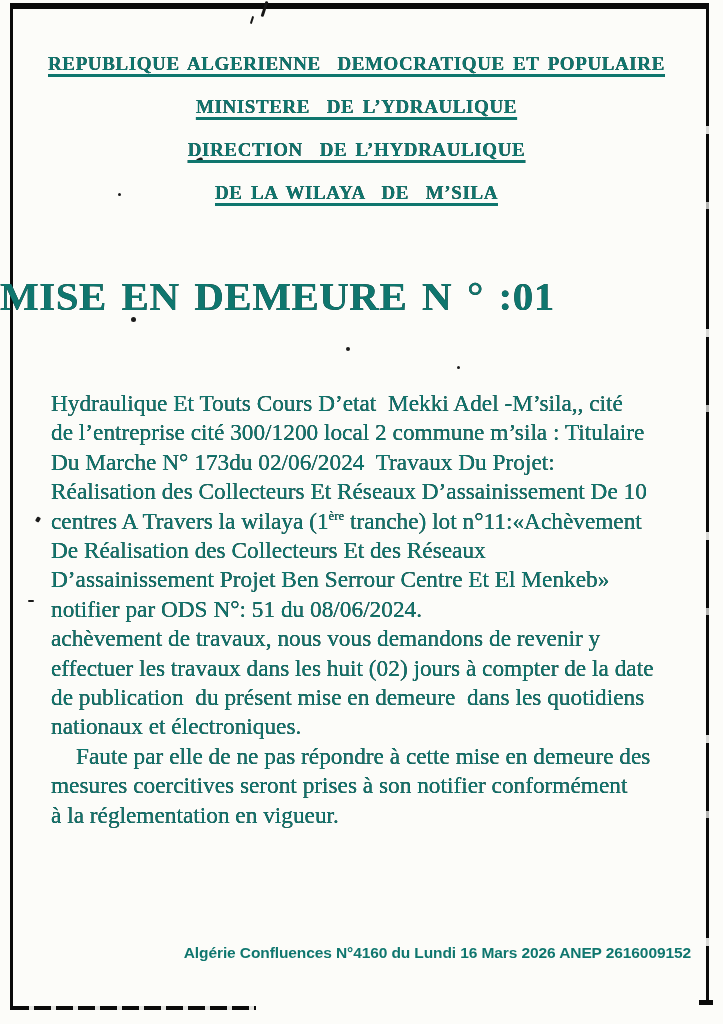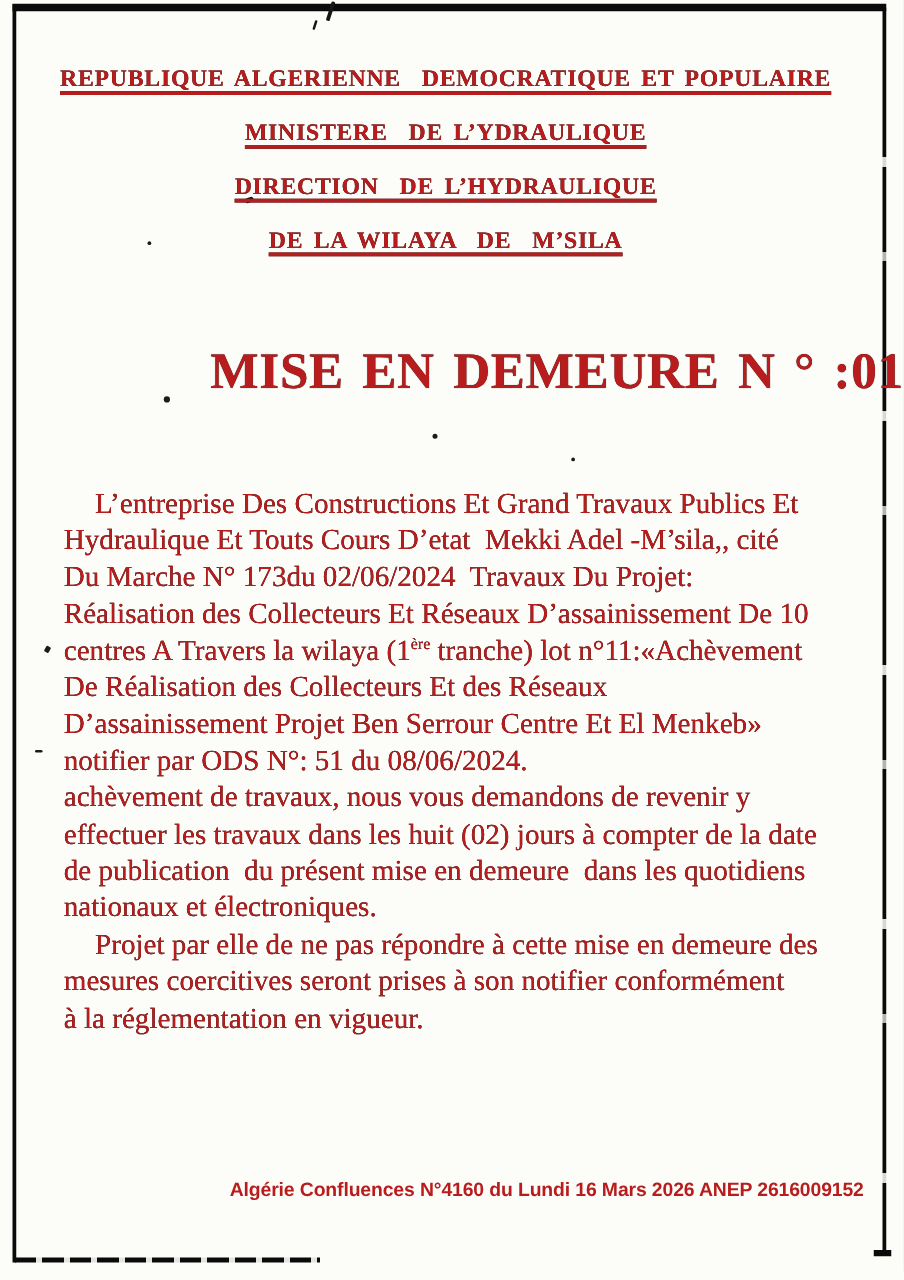--- a/index.html
+++ b/index.html
@@ -2,21 +2,21 @@
 <html><head>
 <meta charset="utf-8">
 <style>
   html,body{margin:0;padding:0;background:#e8e8e6;}
   .page{
     position:relative;
     width:723px;height:1024px;
     background:#fcfcf9;
     overflow:hidden;
     font-family:"Liberation Serif", serif;
-    color:#b91c1c;
+    color:#0f766e;
   }
   
   .frame{
     position:absolute;left:10px;top:3px;right:14px;bottom:14px;
     border-top:6px solid #0a0a0a;
     border-left:3px solid #0b0b0b;
     pointer-events:none;
   }
   .right-border{
     position:absolute;top:6px;right:14px;bottom:22px;width:3px;
@@ -51,21 +51,21 @@
     margin-bottom:21px;
     text-decoration:underline;
     text-decoration-thickness:2.5px;
     text-underline-offset:4px;
     text-shadow:0 0 .5px #000;
     white-space:pre;
   }
   
   .title{
     position:absolute;top:272px;left:0;width:100%;margin:0;
-    text-align:right;
+    text-align:left;
     font-size:41px;font-weight:bold;letter-spacing:.5px;word-spacing:4px;
     text-shadow:0 0 .6px #000;
     white-space:pre;
   }
   
   .body-text{
     position:absolute;top:389px;left:51px;width:664px;
     font-size:23.3px;line-height:29.4px;
     text-shadow:0 0 .45px #000;
   }
@@ -103,32 +103,32 @@
   <header class="doc-header">
     <div class="hline">REPUBLIQUE ALGERIENNE  DEMOCRATIQUE ET POPULAIRE</div>
     <div class="hline">MINISTERE  DE L’YDRAULIQUE</div>
     <div class="hline">DIRECTION  DE L’HYDRAULIQUE</div>
     <div class="hline">DE LA WILAYA  DE  M’SILA</div>
   </header>
 
   <h1 class="title">MISE EN DEMEURE N ° :01</h1>
 
   <div class="body-text">
-    <div class="line indent">L’entreprise Des Constructions Et Grand Travaux Publics Et</div>
     <div class="line">Hydraulique Et Touts Cours D’etat  Mekki Adel -M’sila,, cité</div>
+    <div class="line">de l’entreprise cité 300/1200 local 2 commune m’sila : Titulaire</div>
     <div class="line">Du Marche N° 173du 02/06/2024  Travaux Du Projet:</div>
     <div class="line">Réalisation des Collecteurs Et Réseaux D’assainissement De 10</div>
     <div class="line"><span>centres A Travers la wilaya (1</span><sup>ère</sup><span> tranche) lot n°11:«Achèvement</span></div>
     <div class="line">De Réalisation des Collecteurs Et des Réseaux</div>
     <div class="line">D’assainissement Projet Ben Serrour Centre Et El Menkeb»</div>
     <div class="line">notifier par ODS N°: 51 du 08/06/2024.</div>
     <div class="line">achèvement de travaux, nous vous demandons de revenir y</div>
     <div class="line">effectuer les travaux dans les huit (02) jours à compter de la date</div>
     <div class="line">de publication  du présent mise en demeure  dans les quotidiens</div>
     <div class="line">nationaux et électroniques.</div>
-    <div class="line indent">Projet par elle de ne pas répondre à cette mise en demeure des</div>
+    <div class="line indent">Faute par elle de ne pas répondre à cette mise en demeure des</div>
     <div class="line">mesures coercitives seront prises à son notifier conformément</div>
     <div class="line">à la réglementation en vigueur.</div>
   </div>
 
   <div class="footer-text">Algérie Confluences N°4160 du Lundi 16 Mars 2026 ANEP 2616009152</div>
 
 </div>
 
 </body></html>

